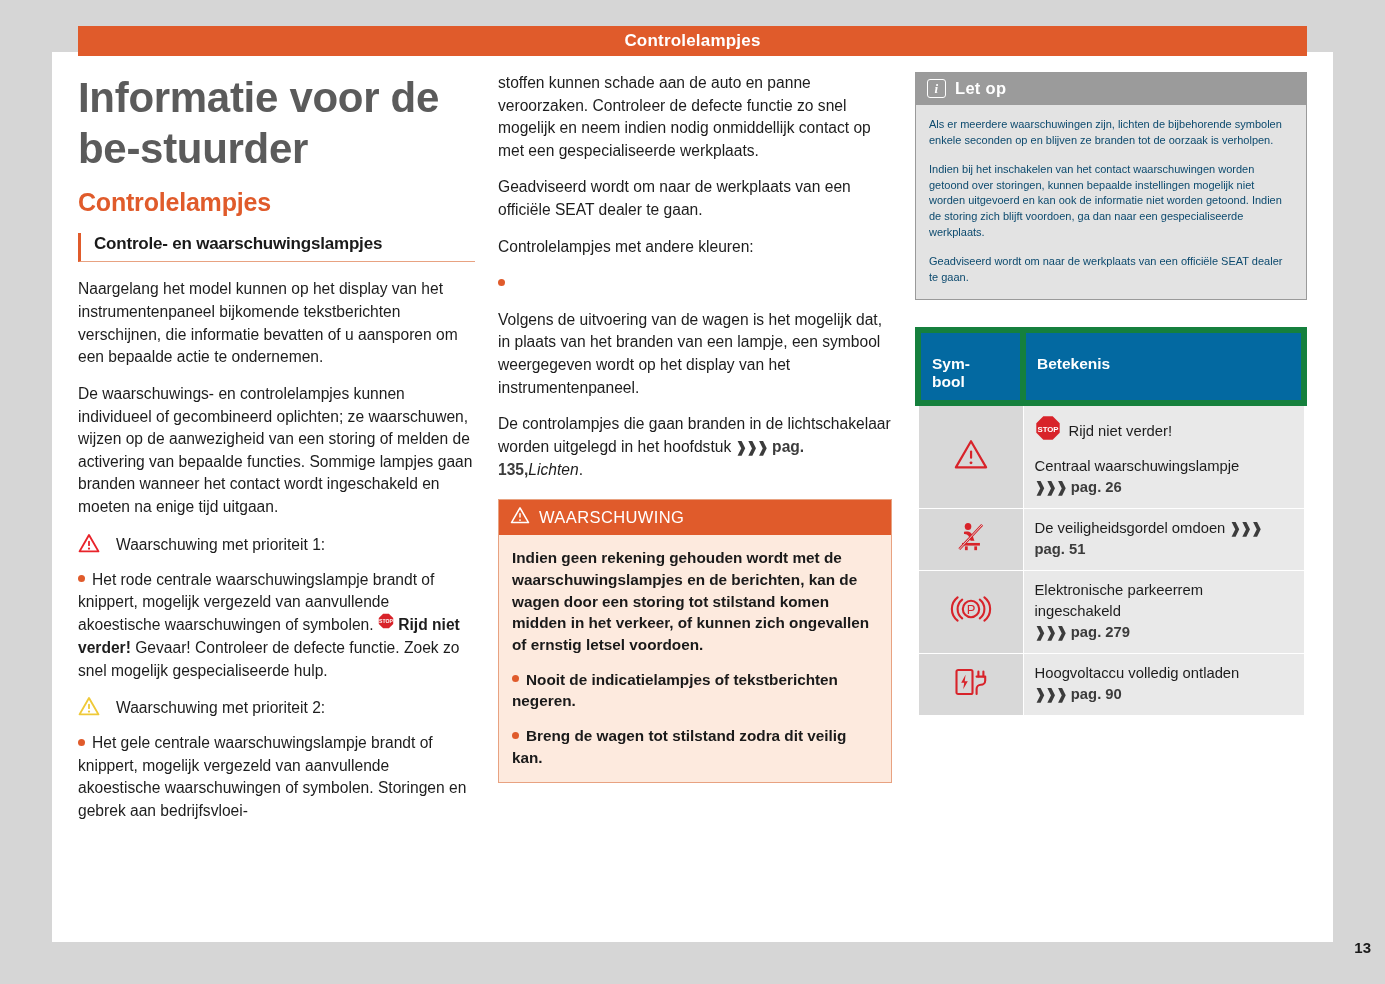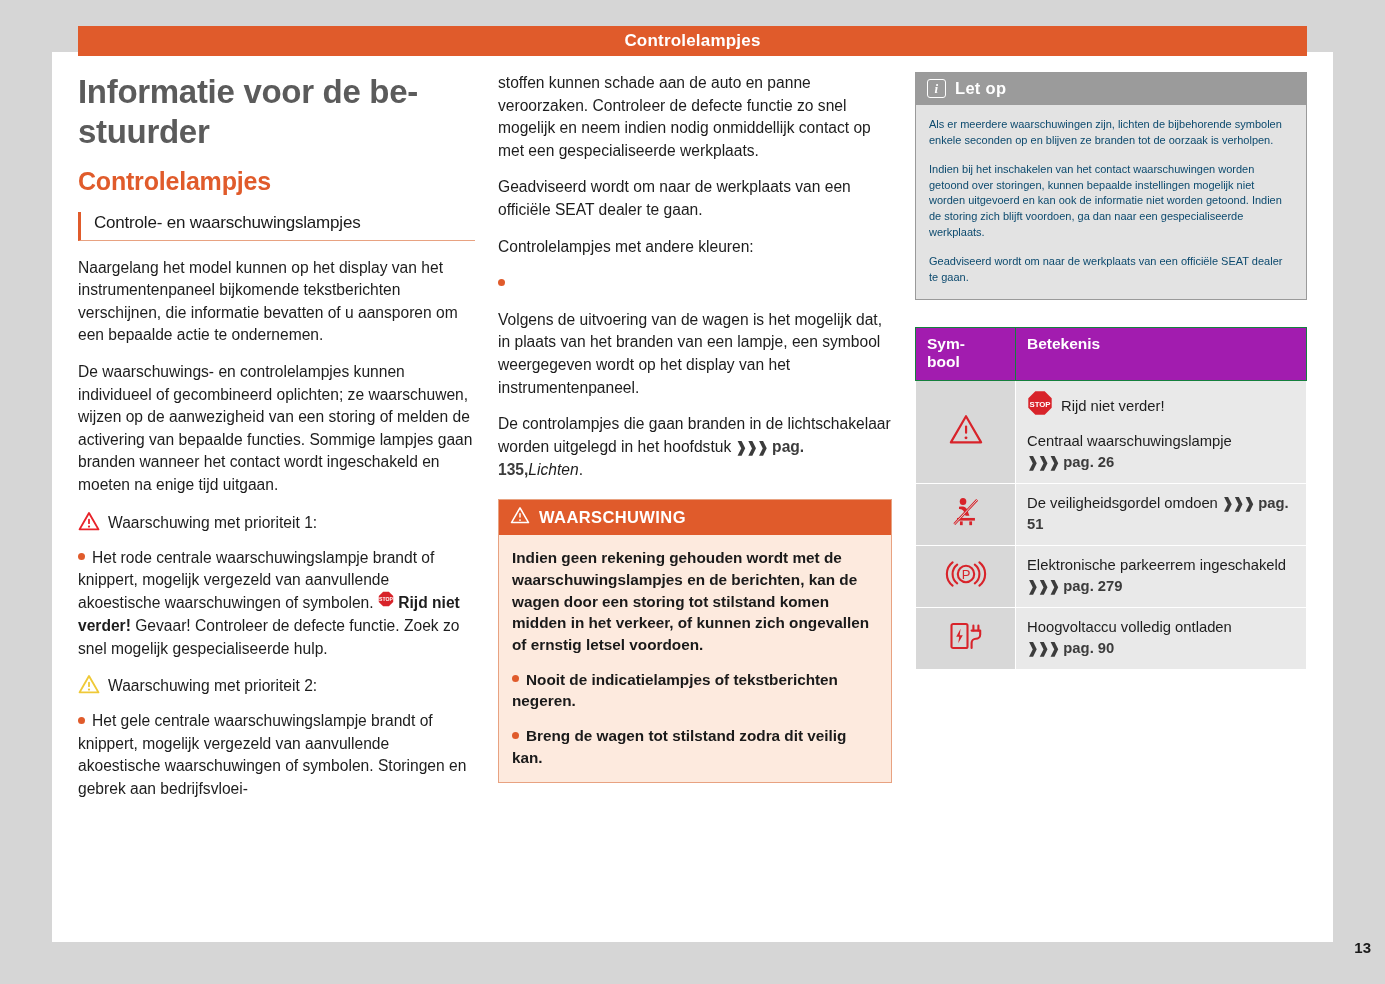--- a/index.html
+++ b/index.html
@@ -44,37 +44,37 @@
     width: 1229px;
     display: flex;
     gap: 23px;
   }
   .col { width: 395px; }
   .col.c1 { width: 398px; }
   .col.c2 { width: 395px; }
   .col.c3 { width: 393px; }
 
   h1.title {
-    font-size: 33px;
+    font-size: 42px;
     line-height: 1.22;
     font-weight: bold;
     color: #5b5b5b;
     margin: 0 0 14px 0;
     letter-spacing: -.3px;
   }
   h2.section {
     font-size: 25px;
     font-weight: bold;
     color: #e05b2b;
     margin: 0 0 16px 0;
     letter-spacing: -.2px;
   }
   h3.sub {
     font-size: 17px;
-    font-weight: normal;
+    font-weight: bold;
     color: #1a1a1a;
     margin: 0 0 16px 0;
     padding: 1px 0 7px 13px;
     border-left: 3px solid #e05b2b;
     border-bottom: 1.5px solid #e8a281;
     letter-spacing: -.2px;
   }
   p.body {
     font-size: 15.6px;
     line-height: 1.45;
@@ -93,21 +93,21 @@
     border-radius: 50%;
     background: #e05b2b;
     vertical-align: middle;
     margin-right: 7px;
     position: relative;
     top: -2px;
   }
   .warnline {
     display: flex;
     align-items: center;
-    gap: 8px;
+    gap: 16px;
     margin: 0 0 12px 0;
     font-size: 15.6px;
     color: #1d1d1d;
   }
   b.bold { font-weight: bold; }
   i.ital { font-style: italic; }
   .arrows {
     font-weight: bold;
     color: #3c3c3c;
     letter-spacing: -1px;
@@ -118,21 +118,21 @@
   
   .warnbox {
     margin-top: 18px;
     border: 1px solid #e8a281;
     background: #fdeade;
   }
   .warnbox .hd {
     background: #e05b2b;
     color: #ffffff;
     font-size: 16.5px;
-    font-weight: bold;
+    font-weight: normal;
     letter-spacing: .4px;
     padding: 6px 7px 7px 11px;
     display: flex;
     align-items: center;
     gap: 9px;
   }
   .warnbox .bd { padding: 12px 13px 13px 13px; }
   .warnbox p {
     font-size: 15.3px;
     line-height: 1.42;
@@ -182,28 +182,28 @@
   }
 
   
   table.symtab {
     margin-top: 27px;
     border-collapse: collapse;
     width: 100%;
     table-layout: fixed;
   }
   table.symtab th {
-    background: #a21caf;
+    background: #0369a1;
     color: #ffffff;
     font-size: 15.5px;
     font-weight: bold;
     text-align: left;
-    padding: 7px 10px 9px 11px;
+    padding: 22px 10px 9px 11px;
     vertical-align: top;
-    border: 1px solid #15803d;
+    border: 6px solid #15803d;
   }
   table.symtab th.c-sym { width: 78px; }
   table.symtab td {
     border: 1px solid #ffffff;
     vertical-align: middle;
     padding: 9px 10px 10px 11px;
     font-size: 14.8px;
     line-height: 1.42;
     color: #1d1d1d;
   }

